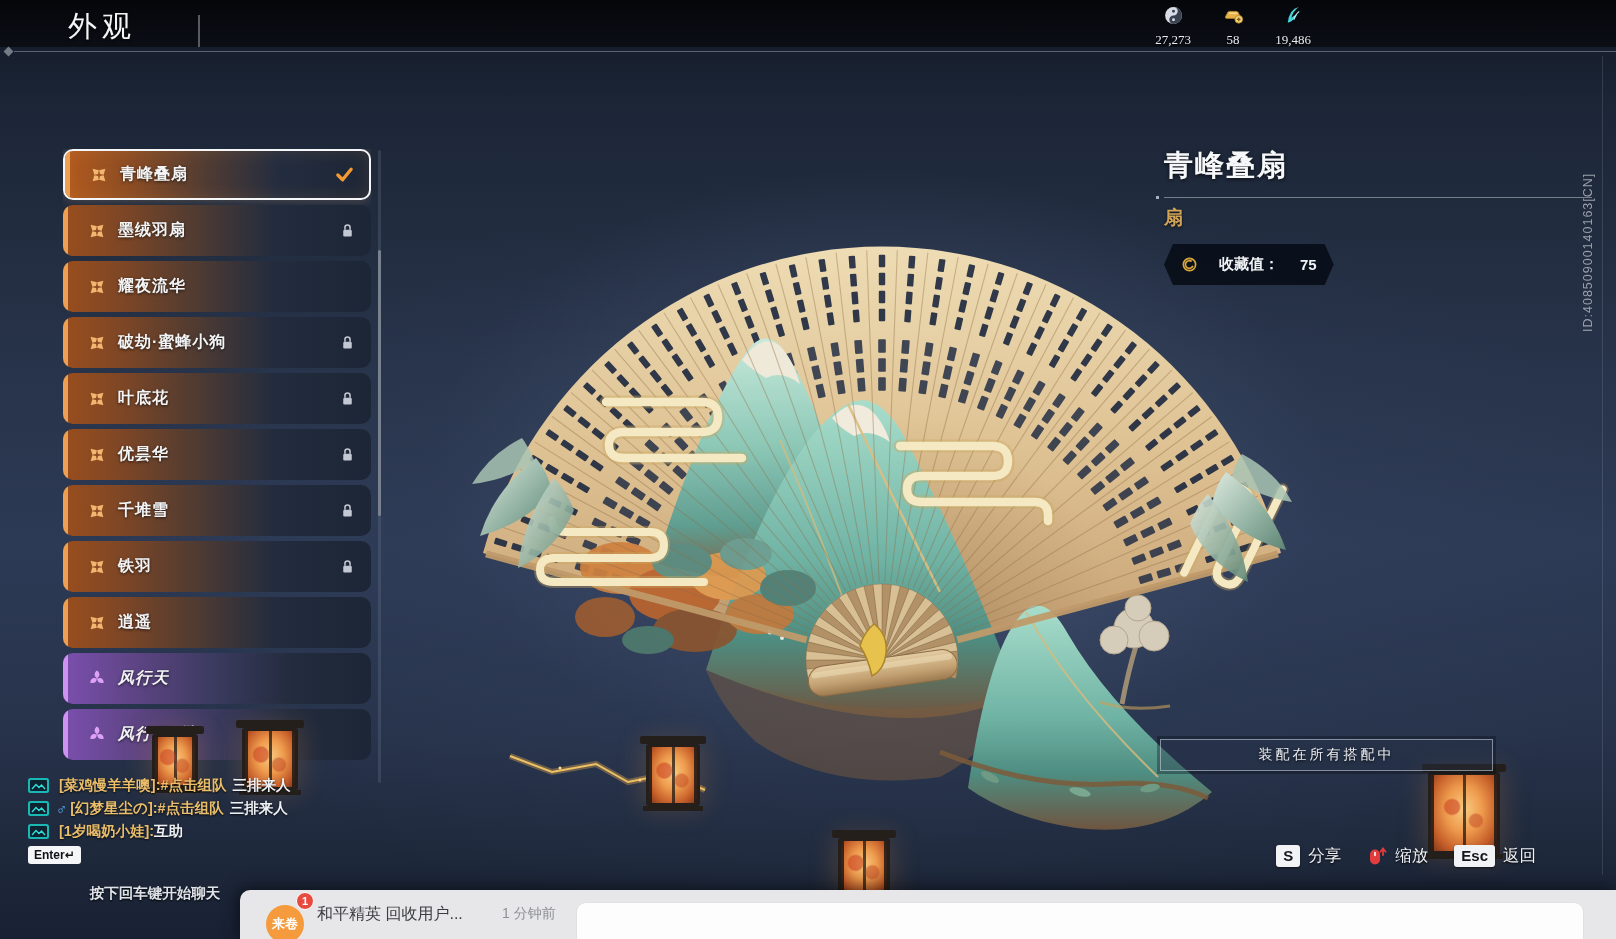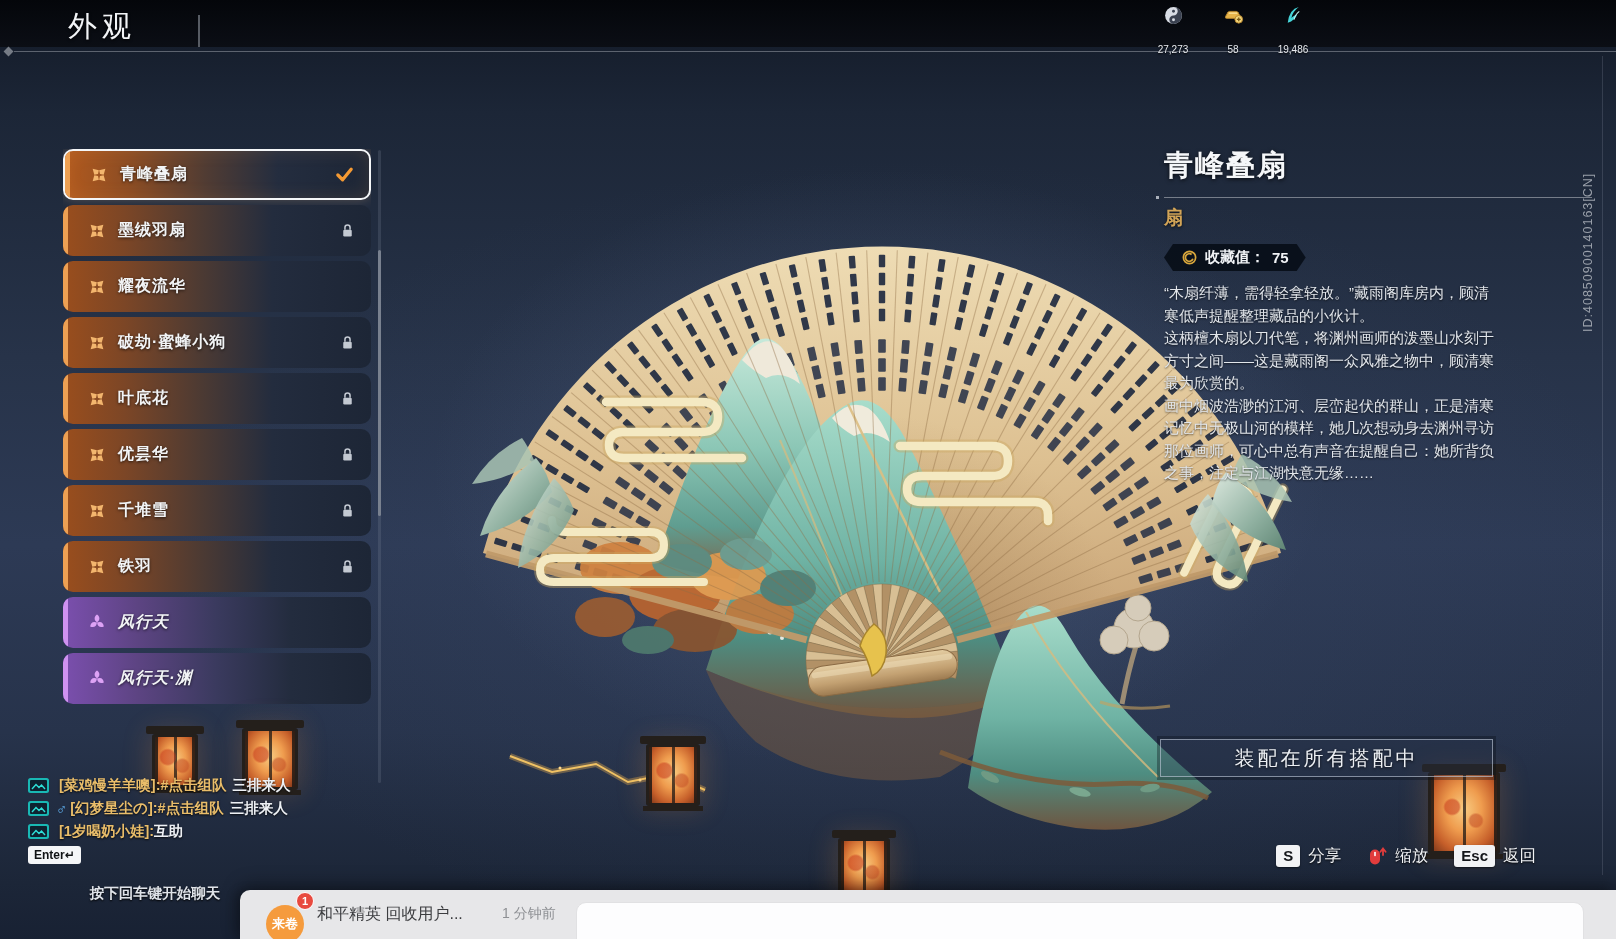--- a/index.html
+++ b/index.html
@@ -13,21 +13,21 @@
   
   .topbar{position:absolute;left:0;top:0;width:100%;height:47px;z-index:10;
     background:linear-gradient(180deg,#04060a,#0b0e15);display:flex;align-items:flex-end;}
   .app-title{color:#f2f4f7;font-size:29px;letter-spacing:5px;margin-left:68px;text-shadow:0 1px 3px rgba(0,0,0,.8);}
   .top-divider{width:2px;height:32px;background:#575c64;margin-left:62px;}
   .top-rule{position:absolute;left:14px;right:0;top:51px;height:1px;background:rgba(130,136,146,.65);z-index:10;}
   .top-rule::before{content:"";position:absolute;left:-9px;top:-3px;width:7px;height:7px;background:#767c86;transform:rotate(45deg);}
   .currencies{position:absolute;right:300px;top:5px;display:flex;gap:14px;z-index:11;}
   .currency{display:flex;flex-direction:column;align-items:center;min-width:46px;}
   .currency svg{width:21px;height:21px;}
-  .currency .cur-val{color:#e8ebf0;font-size:10px;margin-top:18px;text-shadow:0 1px 2px #000;}
+  .currency .cur-val{color:#e8ebf0;font-size:13px;margin-top:6px;text-shadow:0 1px 2px #000;font-family:Liberation Serif, serif;}
 
   
   .sidebar{position:absolute;left:63px;top:149px;width:308px;height:635px;z-index:4;display:flex;flex-direction:column;gap:5px;overflow:hidden;}
   .side-item{position:relative;height:51px;flex:0 0 51px;border-radius:10px;display:flex;align-items:center;padding-left:14px;overflow:hidden;cursor:pointer;}
   .tier-orange{background:linear-gradient(90deg,#9a4e1d 0%,#7c4626 20%,#4c3a33 45%,#232c3e 68%,#1d2636 100%);}
   .tier-purple{background:linear-gradient(90deg,#7b4fae 0%,#5d4483 24%,#3a3a5e 50%,#232c3e 74%,#1d2636 100%);font-style:italic;}
   .side-item .accent{position:absolute;left:0;top:0;bottom:0;width:5px;background:#eda053;}
   .tier-purple .accent{background:#cf92f0;}
   .state-selected{border:2px solid #f4f6f8;box-shadow:0 0 12px rgba(255,200,140,.25), inset 0 0 18px rgba(255,170,90,.12);
     background:linear-gradient(90deg,#b25a1e 0%,#8a4c24 22%,#513c33 46%,#242d3f 70%,#1d2636 100%);}
@@ -37,34 +37,34 @@
   .trail-icon{margin-left:auto;margin-right:15px;flex:0 0 auto;}
   .scrollbar{position:absolute;left:378px;top:150px;width:3px;height:633px;background:rgba(130,140,160,.22);z-index:4;border-radius:2px;}
   .scroll-thumb{position:absolute;left:0;top:100px;width:3px;height:266px;background:#79818f;border-radius:2px;}
 
   
   .detail{position:absolute;left:1164px;top:146px;width:432px;z-index:6;}
   .detail-title{color:#f5f7f9;font-size:29px;font-weight:bold;letter-spacing:2px;text-shadow:0 1px 4px rgba(0,0,0,.8);}
   .detail-rule{position:relative;margin-top:11px;height:1px;background:rgba(140,146,156,.8);width:428px;}
   .detail-rule::before{content:"";position:absolute;left:-8px;top:-1px;width:3px;height:3px;background:#aab0ba;}
   .detail-cat{color:#d2a457;font-size:19px;font-weight:bold;margin-top:7px;letter-spacing:1px;text-shadow:0 1px 3px rgba(0,0,0,.7);}
-  .coll-badge{display:inline-flex;align-items:center;gap:7px;margin-top:13px;height:27px;padding:0 17px;
+  .coll-badge{display:inline-flex;align-items:center;gap:21px;margin-top:13px;height:41px;padding:0 17px;
     background:rgba(8,14,24,.92);
     clip-path:polygon(9px 0,calc(100% - 9px) 0,100% 50%,calc(100% - 9px) 100%,9px 100%,0 50%);}
   .coll-badge svg{width:17px;height:17px;}
   .coll-text{color:#f0f2f5;font-size:15px;font-weight:bold;}
   .desc{margin-top:11px;width:338px;color:#e2e6eb;font-size:15px;line-height:22.5px;text-shadow:0 1px 2px rgba(0,0,0,.65);}
   .desc p{margin:0;}
 
   
-  .equip-btn{position:absolute;left:1160px;top:739px;width:333px;height:38px;z-index:6;cursor:pointer;
+  .equip-btn{position:absolute;left:1160px;top:739px;width:333px;height:32px;z-index:6;cursor:pointer;
     display:flex;align-items:center;justify-content:center;
     border:1px solid rgba(195,205,220,.6);background:rgba(36,47,68,.38);
     box-shadow:0 0 0 3px rgba(10,14,22,.35);
-    color:#eceff3;font-size:20px;letter-spacing:3px;text-shadow:0 1px 3px rgba(0,0,0,.8);font-family:Liberation Serif, serif;}
+    color:#eceff3;font-size:14px;letter-spacing:3px;text-shadow:0 1px 3px rgba(0,0,0,.8);font-family:Liberation Serif, serif;}
 
   
   .controls{position:absolute;top:845px;right:80px;display:flex;align-items:center;gap:26px;z-index:8;}
   .control{display:flex;align-items:center;gap:8px;cursor:pointer;}
   .key-badge{background:#f2f3f5;color:#14161a;font-size:15px;font-weight:bold;border-radius:3px;padding:2px 7px;line-height:18px;box-shadow:0 1px 2px rgba(0,0,0,.5);}
   .control-label{color:#f0f2f5;font-size:16.5px;text-shadow:0 1px 2px #000;}
   .mouse-icon{width:20px;height:20px;}
 
   
   .chat{position:absolute;left:28px;top:777px;z-index:8;}
@@ -707,20 +707,32 @@
             <path d="M10 19 L6.8 13.4 L10 11.4 L13.2 13.4 Z"></path>
             <path d="M1 10 L6.6 6.8 L8.6 10 L6.6 13.2 Z"></path>
           </g>
         </svg>
       <span class="item-label">铁羽</span>
       <svg class="trail-icon" width="17" height="17" viewBox="0 0 20 20">
           <path d="M7 9 V6.5 a3 3 0 0 1 6 0 V9" stroke="#c3c9d2" stroke-width="1.8" fill="none"></path>
           <rect x="5" y="9" width="10" height="8" rx="1.5" fill="#c3c9d2"></rect>
         </svg>
     </div>
+    <div class="side-item tier-orange">
+      <span class="accent"></span>
+      <svg class="item-icon" viewBox="0 0 20 20">
+          <g fill="currentColor" transform="rotate(45 10 10)">
+            <path d="M10 1 L13.2 6.6 L10 8.6 L6.8 6.6 Z"></path>
+            <path d="M19 10 L13.4 13.2 L11.4 10 L13.4 6.8 Z"></path>
+            <path d="M10 19 L6.8 13.4 L10 11.4 L13.2 13.4 Z"></path>
+            <path d="M1 10 L6.6 6.8 L8.6 10 L6.6 13.2 Z"></path>
+          </g>
+        </svg>
+      <span class="item-label">逍遥</span>
+    </div>
     <div class="side-item tier-purple">
       <span class="accent"></span>
       <svg class="item-icon" viewBox="0 0 20 20">
           <g fill="currentColor">
             <path d="M10 1.6 C13 3.8 13.4 7 10 9.4 C6.6 7 7 3.8 10 1.6 Z"></path>
             <path d="M10 1.6 C13 3.8 13.4 7 10 9.4 C6.6 7 7 3.8 10 1.6 Z" transform="rotate(120 10 9.5)"></path>
             <path d="M10 1.6 C13 3.8 13.4 7 10 9.4 C6.6 7 7 3.8 10 1.6 Z" transform="rotate(240 10 9.5)"></path>
           </g>
         </svg>
       <span class="item-label">风行天</span>
@@ -745,25 +757,20 @@
     <div class="detail-title">青峰叠扇</div>
     <div class="detail-rule"></div>
     <div class="detail-cat">扇</div>
     <div class="coll-badge">
       <svg viewBox="0 0 20 20">
         <circle cx="10" cy="10" r="7.2" stroke="#d8a63c" stroke-width="2" fill="none"></circle>
         <path d="M12.5 6.5 a4.5 4.5 0 1 0 1.5 5" stroke="#d8a63c" stroke-width="2" fill="none"></path>
       </svg>
       <span class="coll-text">收藏值：</span>
         <span class="coll-text">75</span>
-    </div>
-    <div class="desc">
-      <p>“木扇纤薄，需得轻拿轻放。”藏雨阁库房内，顾清寒低声提醒整理藏品的小伙计。</p>
-      <p>这柄檀木扇以刀代笔，将渊州画师的泼墨山水刻于方寸之间——这是藏雨阁一众风雅之物中，顾清寒最为欣赏的。</p>
-      <p>画中烟波浩渺的江河、层峦起伏的群山，正是清寒记忆中无极山河的模样，她几次想动身去渊州寻访那位画师，可心中总有声音在提醒自己：她所背负之事，注定与江湖快意无缘……</p>
     </div>
   </div>
 
   <div class="player-id">ID:40850900140163[CN]</div>
   <div class="edge-line"></div>
 
   <div class="equip-btn">装配在所有搭配中</div>
 
   <div class="controls">
     <div class="control">

